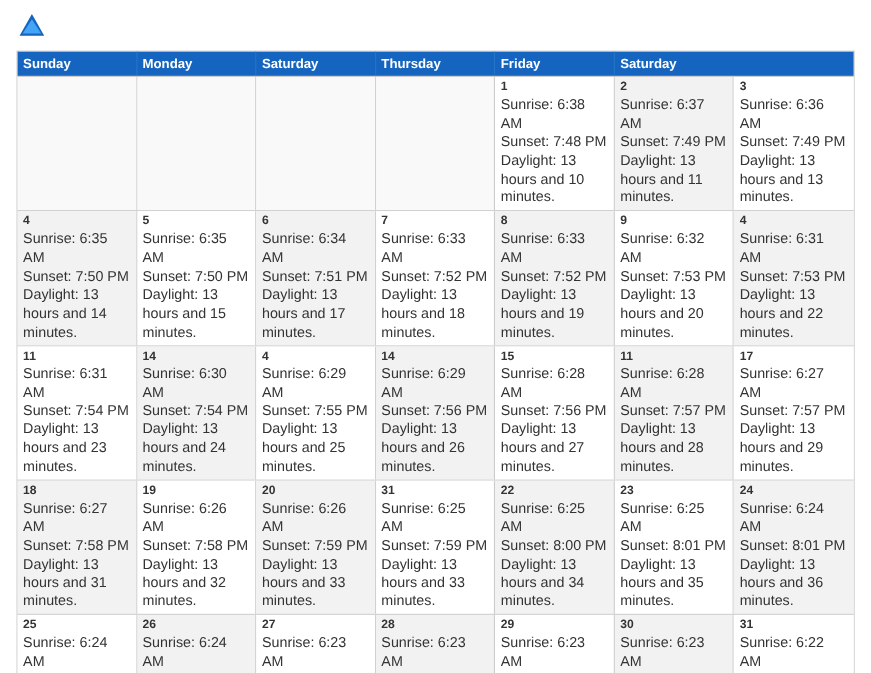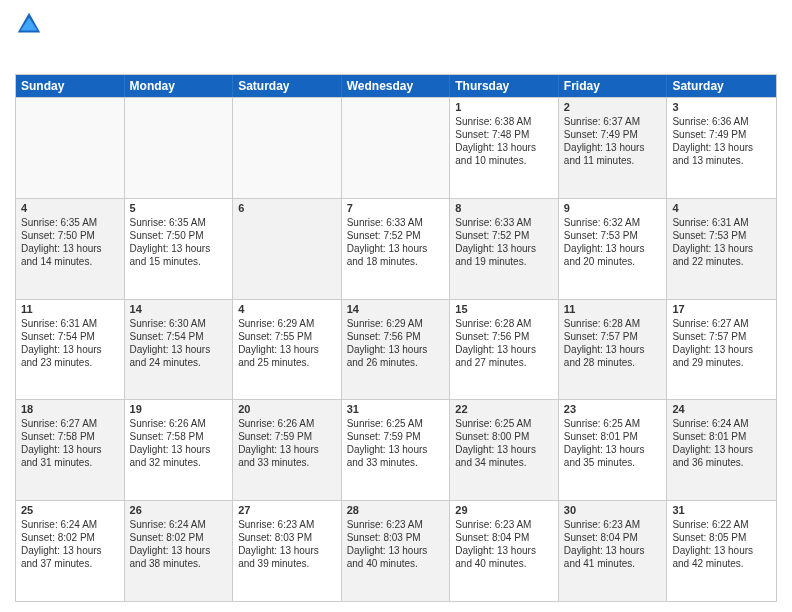--- a/index.html
+++ b/index.html
@@ -9,21 +9,20 @@
       width: 792px;
       height: 612px;
       overflow: hidden;
     }
     .page {
       width: 792px;
       height: 612px;
       padding: 10px 15px;
       display: flex;
       flex-direction: column;
-      gap: 28px;
     }
     .header {
       display: flex;
       justify-content: space-between;
       align-items: flex-start;
       margin-bottom: 8px;
     }
     .logo {
       display: flex;
       align-items: center;
@@ -105,21 +104,21 @@
     .cal-cell:last-child { border-right: none; }
     .cal-cell.empty { background: #f9f9f9; }
     .cal-cell.shaded { background: #f2f2f2; }
     .day-num {
       font-size: 11px;
       font-weight: bold;
       color: #333;
       margin-bottom: 1px;
     }
     .cell-info {
-      font-size: 10px;
+      font-size: 13px;
       color: #333;
       line-height: 1.3;
     }
   </style>
 </head>
 <body>
 
 <div class="page">
   <div class="header">
     <div class="logo">
@@ -136,21 +135,20 @@
       <div class="month-title"></div>
       <div class="location"></div>
     </div>
   </div>
 
   <div class="calendar">
     <div class="cal-header" id="cal-header-row">
         <div class="cal-header-cell">Sunday</div>
         <div class="cal-header-cell">Monday</div>
         <div class="cal-header-cell">Saturday</div>
-        <div class="cal-header-cell">Wednesday</div>
         <div class="cal-header-cell">Thursday</div>
         <div class="cal-header-cell">Friday</div>
         <div class="cal-header-cell">Saturday</div>
       </div>
     <div class="cal-body" id="cal-body">
         <div class="cal-row">
           <div class="cal-cell empty"></div>
           <div class="cal-cell empty"></div>
           <div class="cal-cell empty"></div>
           <div class="cal-cell empty"></div>
@@ -171,20 +169,21 @@
           <div class="cal-cell shaded">
             <div class="day-num">4</div>
             <div class="cell-info">Sunrise: 6:35 AM<br>Sunset: 7:50 PM<br>Daylight: 13 hours and 14 minutes.</div>
           </div>
           <div class="cal-cell">
             <div class="day-num">5</div>
             <div class="cell-info">Sunrise: 6:35 AM<br>Sunset: 7:50 PM<br>Daylight: 13 hours and 15 minutes.</div>
           </div>
           <div class="cal-cell shaded">
             <div class="day-num">6</div>
+            <div class="cell-info">Sunrise: 6:34 AM<br>Sunset: 7:51 PM<br>Daylight: 13 hours and 17 minutes.</div>
           </div>
           <div class="cal-cell">
             <div class="day-num">7</div>
             <div class="cell-info">Sunrise: 6:33 AM<br>Sunset: 7:52 PM<br>Daylight: 13 hours and 18 minutes.</div>
           </div>
           <div class="cal-cell shaded">
             <div class="day-num">8</div>
             <div class="cell-info">Sunrise: 6:33 AM<br>Sunset: 7:52 PM<br>Daylight: 13 hours and 19 minutes.</div>
           </div>
           <div class="cal-cell">

